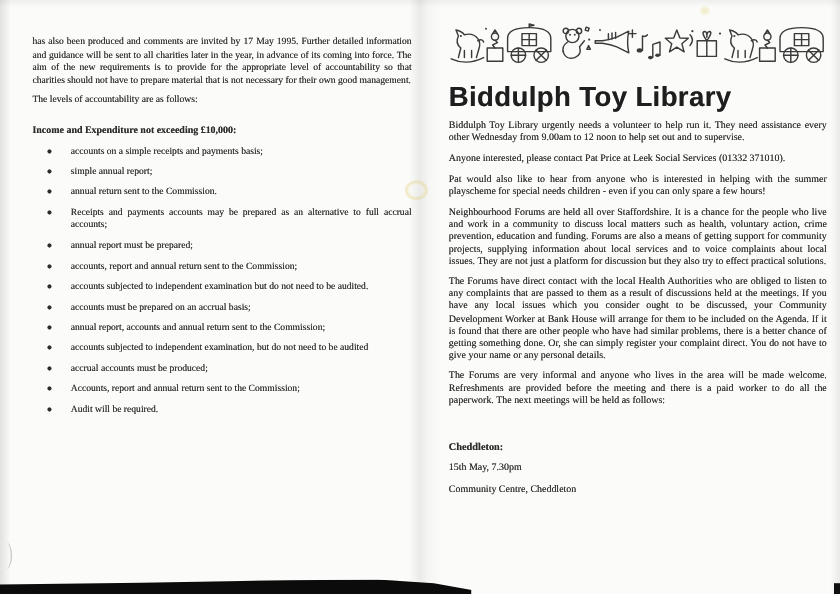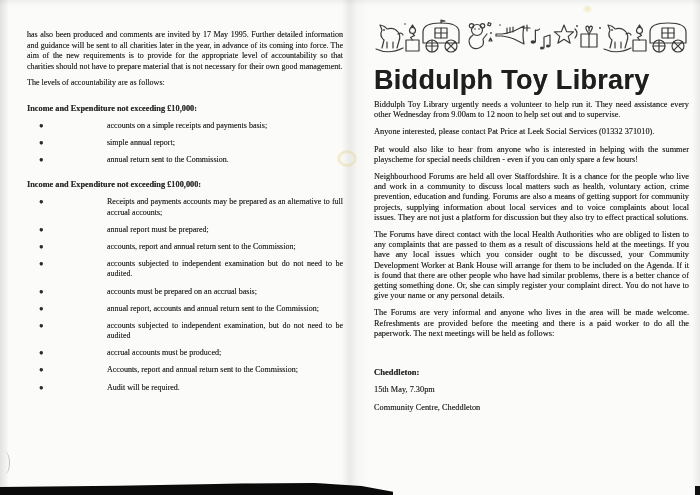--- a/index.html
+++ b/index.html
@@ -26,31 +26,31 @@
             border-radius:0 60% 60% 0/0 50% 50% 0;}
   
   .page-left{position:absolute;left:27px;top:30px;width:316px;
              font-size:8px;line-height:10.6px;text-align:justify;
              text-shadow:0 0 0.3px rgba(40,40,40,0.65);}
   .page-left p{margin:0 0 6px;}
   .section h3{font-size:8.3px;line-height:10.6px;font-weight:bold;margin:15px 0 6px;}
   .section ul{list-style:none;margin:0;padding:0 0 0 12px;}
   .section li{display:flex;margin:0 0 6.5px;}
   .blt{flex:none;width:20px;font-size:7.5px;line-height:10.6px;}
-  .btxt{flex:1;text-align:justify;margin-left:48px;}
+  .btxt{flex:1;text-align:justify;}
   
   .page-right{position:absolute;left:374px;top:13px;width:315px;
               font-size:8.3px;line-height:10.2px;text-align:justify;
               text-shadow:0 0 0.3px rgba(40,40,40,0.65);}
   .toyborder{display:block;margin:2px 0 4px;}
   .toyborder path,.toyborder rect,.toyborder circle,.toyborder ellipse,.toyborder polygon,.toyborder line
       {fill:none;stroke:#3b3b3b;stroke-width:1.2;stroke-linecap:round;stroke-linejoin:round;}
   .toyborder .fill{fill:#3b3b3b;stroke:none;}
   .page-right h1{font-family:"Liberation Sans","DejaVu Sans",sans-serif;
-                 font-size:27px;line-height:26px;font-weight:bold;letter-spacing:0.3px;
+                 font-size:23px;line-height:26px;font-weight:bold;letter-spacing:0.3px;
                  color:#1e1e1e;margin:6px 0 7px;text-align:left;}
   .page-right h1.forums-title{margin-top:21px;}
   .page-right p{margin:0 0 7px;}
   .meeting{margin-top:28px;text-align:left;}
   .meeting .loc{font-weight:bold;font-size:8.6px;margin-bottom:8px;}
   .meeting .row{margin-bottom:8px;}
 </style>
 </head>
 <body>
 
@@ -72,21 +72,20 @@
             <span class="btxt">simple annual report;</span>
           </li>
         <li>
             <span class="blt">●</span>
             <span class="btxt">annual return sent to the Commission.</span>
           </li>
       </ul>
     </div>
 
     <div class="section">
-      <h3>Income and Expenditure not exceeding £100,000:</h3>
       <ul>
         <li>
             <span class="blt">●</span>
             <span class="btxt">Receipts and payments accounts may be prepared as an alternative to full accrual accounts;</span>
           </li>
         <li>
             <span class="blt">●</span>
             <span class="btxt">annual report must be prepared;</span>
           </li>
         <li>

